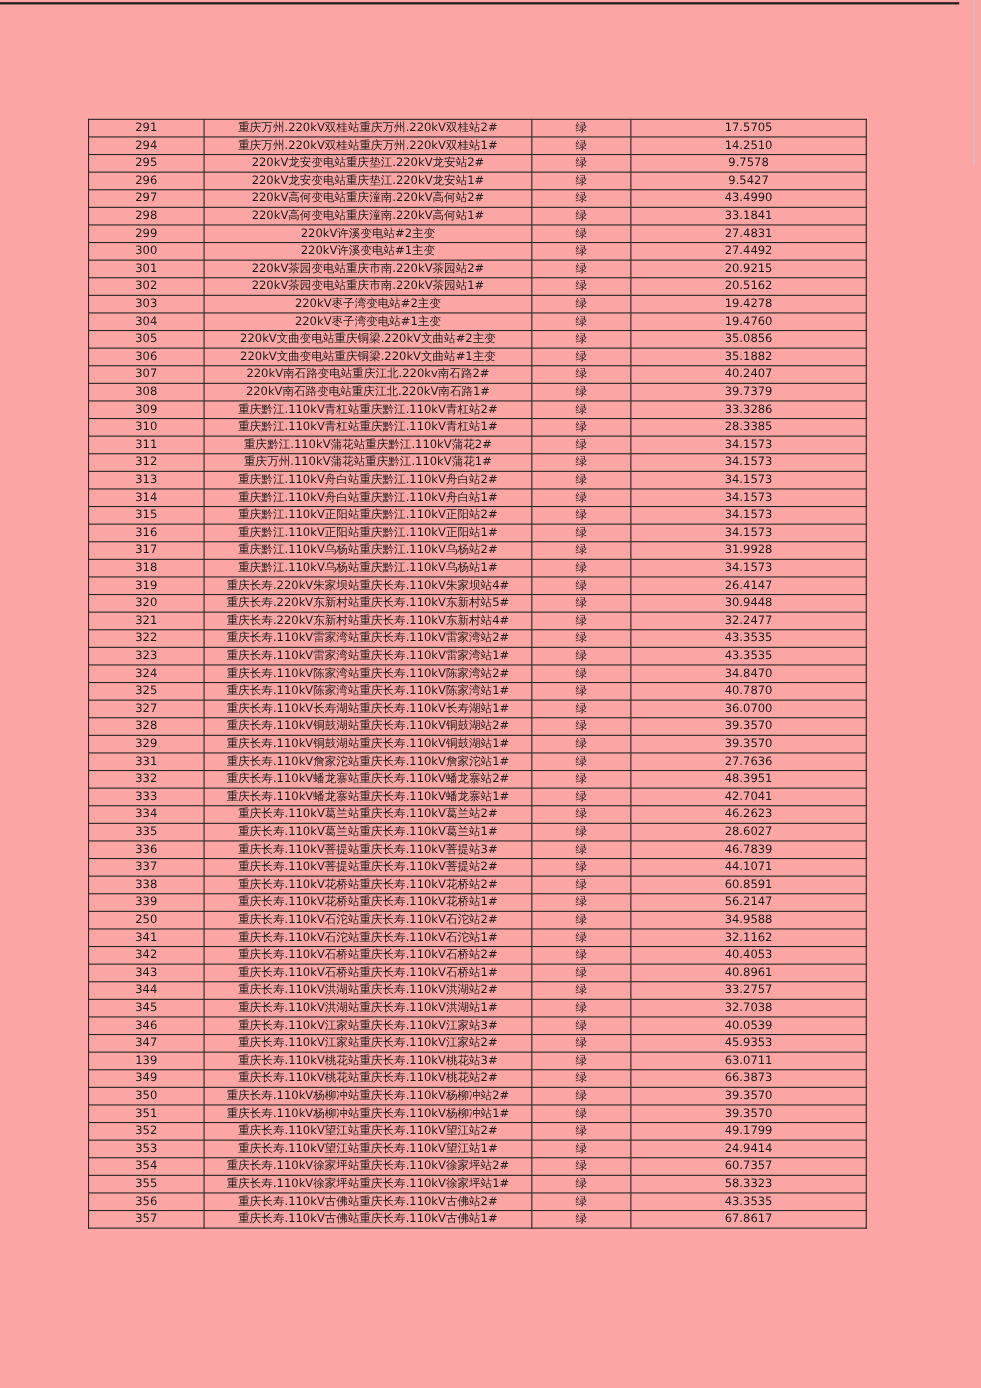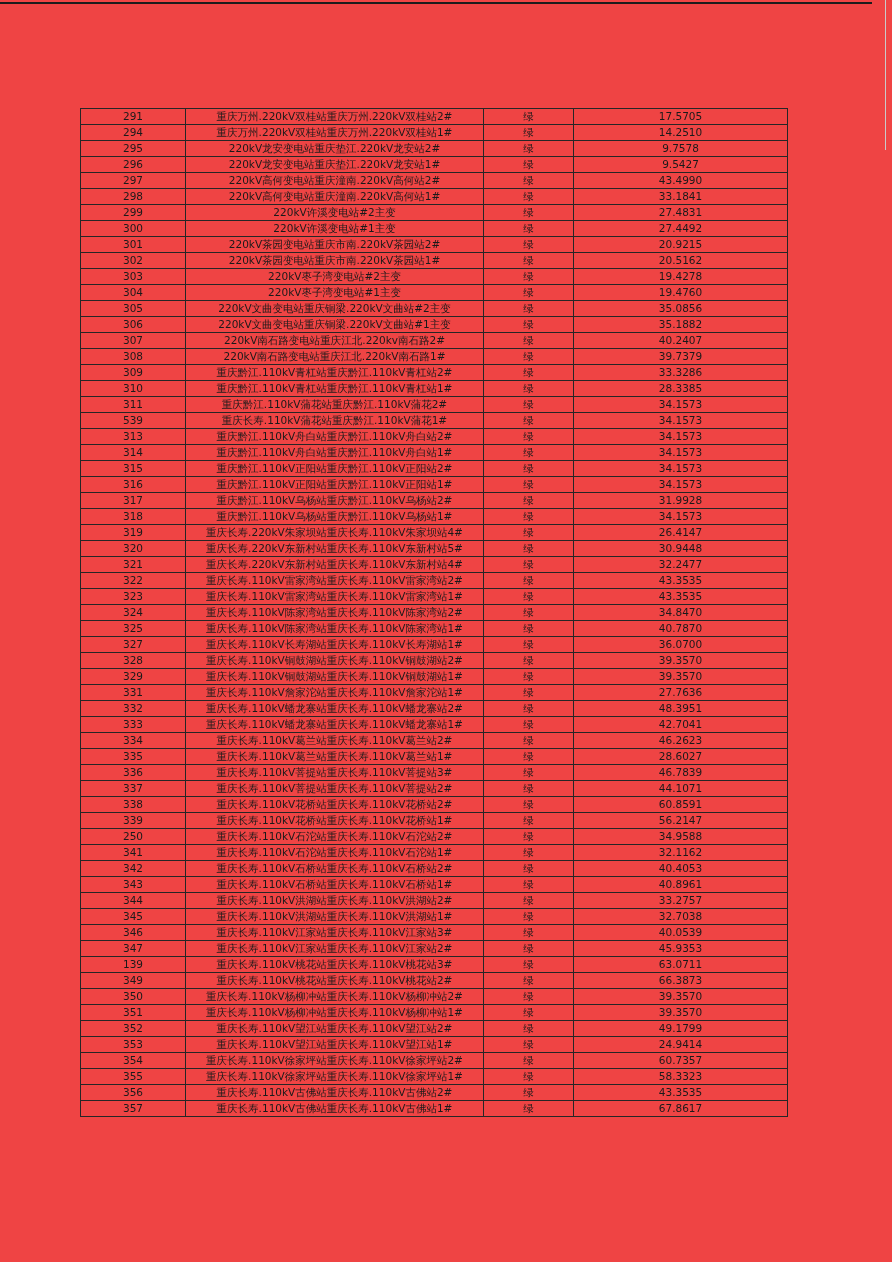--- a/index.html
+++ b/index.html
@@ -2,21 +2,21 @@
 <html><head>
 <meta charset="utf-8">
 <style>
   html,body{margin:0;padding:0;}
   body{
     width:892px;height:1262px;position:relative;
     background:#ffffff;
     font-family:"DejaVu Sans","Liberation Sans",sans-serif;
     color:#1a1a1a;
   }
-  .page{position:absolute;inset:0;width:892px;height:1262px;background:#ef4444;overflow:hidden;}
+  .page{position:absolute;inset:0;width:892px;height:1262px;background:#fca5a5;overflow:hidden;}
   .top-rule{position:absolute;top:2px;left:0;width:872px;height:2px;background:#1c1c1c;}
   .right-rule{position:absolute;top:0;left:885px;width:1px;height:150px;background:#c9c9c9;}
   table.data{
     position:absolute;left:80px;top:108px;
     width:707px;
     border-collapse:collapse;
     table-layout:fixed;
   }
   table.data td{
     border:1px solid #262626;
@@ -158,22 +158,22 @@
           <td>绿</td>
           <td>28.3385</td>
         </tr>
         <tr>
           <td>311</td>
           <td>重庆黔江.110kV蒲花站重庆黔江.110kV蒲花2#</td>
           <td>绿</td>
           <td>34.1573</td>
         </tr>
         <tr>
-          <td>539</td>
-          <td>重庆长寿.110kV蒲花站重庆黔江.110kV蒲花1#</td>
+          <td>312</td>
+          <td>重庆万州.110kV蒲花站重庆黔江.110kV蒲花1#</td>
           <td>绿</td>
           <td>34.1573</td>
         </tr>
         <tr>
           <td>313</td>
           <td>重庆黔江.110kV舟白站重庆黔江.110kV舟白站2#</td>
           <td>绿</td>
           <td>34.1573</td>
         </tr>
         <tr>

